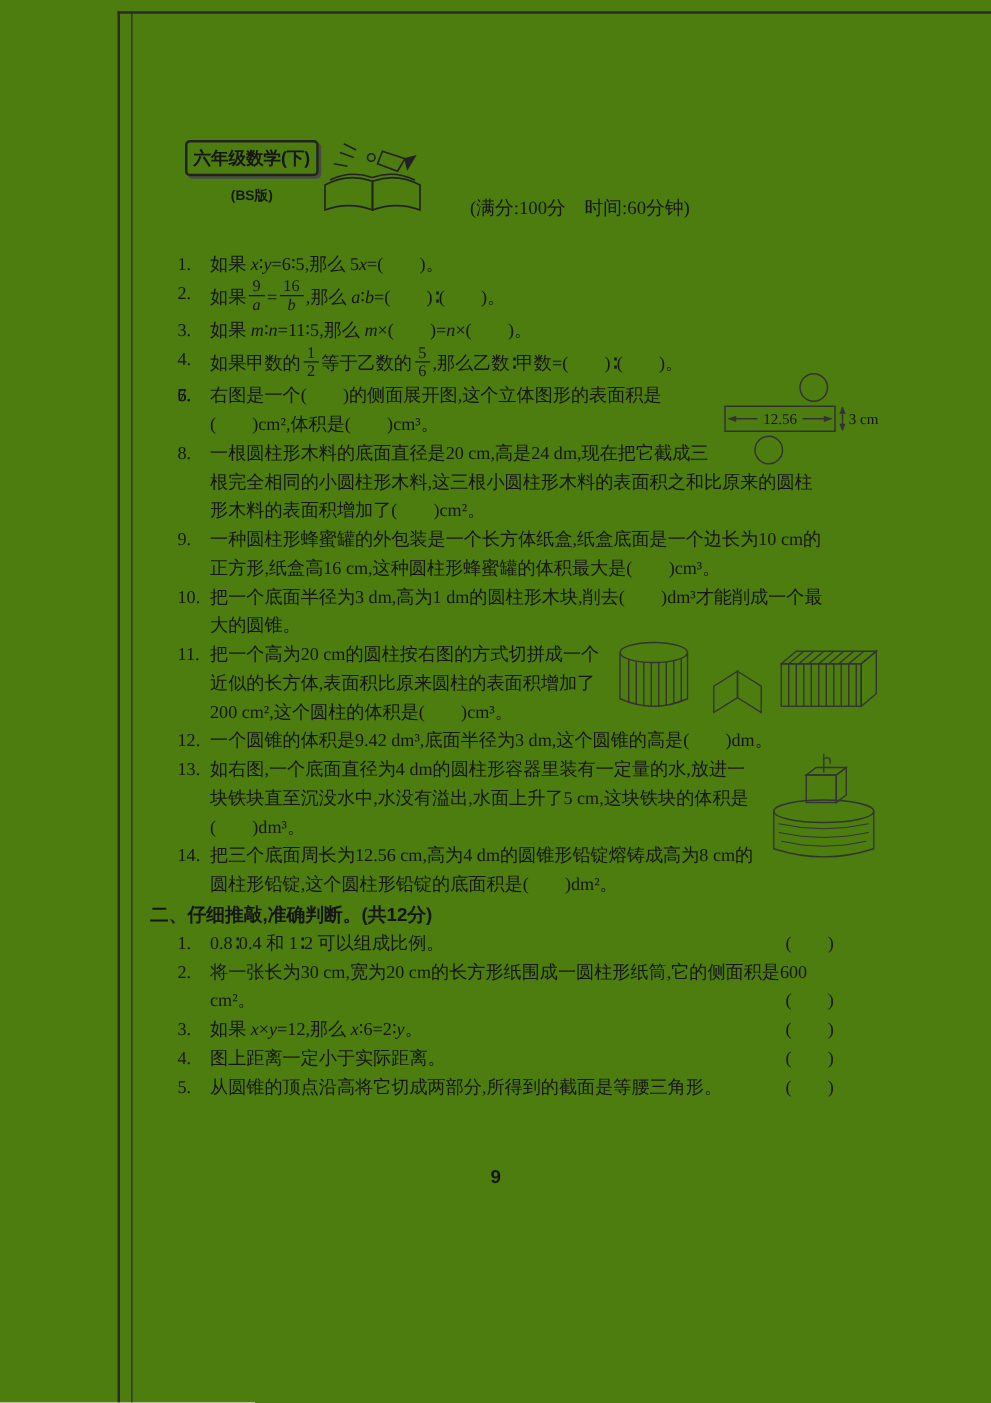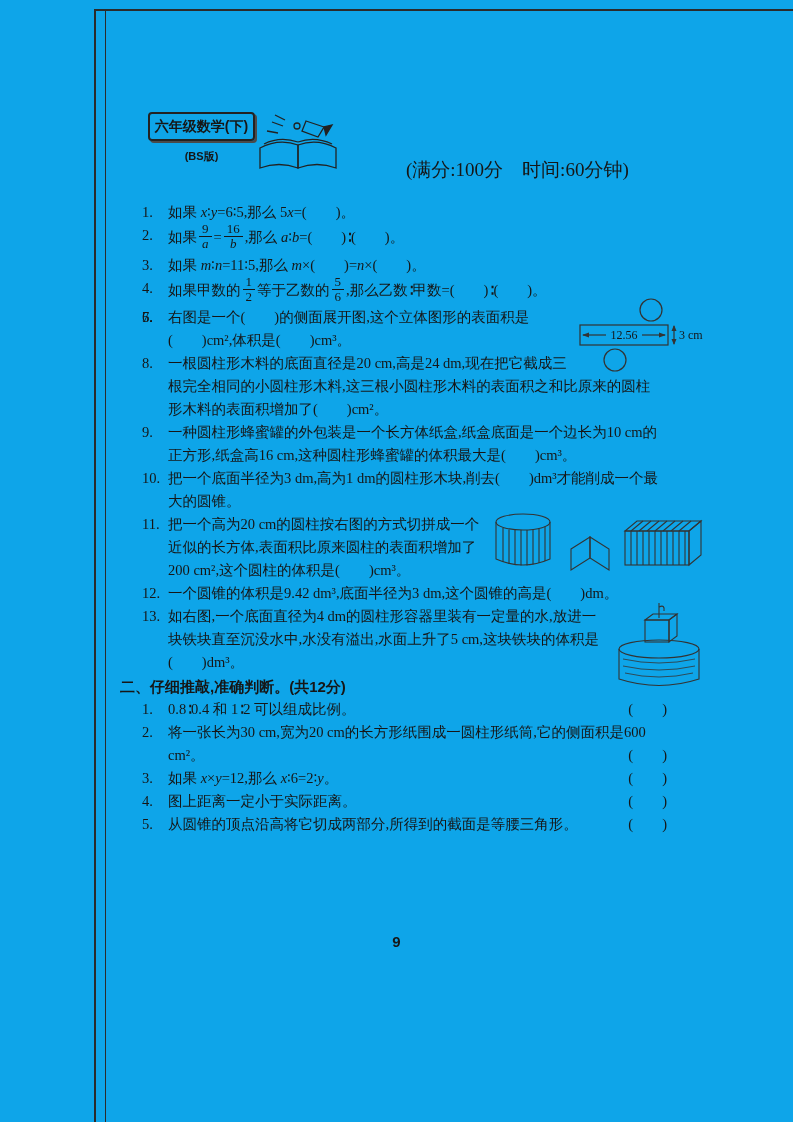--- a/index.html
+++ b/index.html
@@ -1,34 +1,34 @@
 <!DOCTYPE html>
 <html><head>
 <meta charset="utf-8">
 <style>
   *{margin:0;padding:0;box-sizing:border-box}
   html,body{background:#ffffff}
   body{width:793px;height:1122px;overflow:hidden}
-  .page{position:relative;width:793px;height:1122px;background:#0ea5e9;
+  .page{position:relative;width:793px;height:1122px;background:#4d7c0f;
         font-family:"Liberation Serif","DejaVu Serif",serif;color:#161616}
   .scan-line{position:absolute;background:#2b2b2b}
   .scan-top{left:94px;top:9px;width:699px;height:2px}
   .scan-left1{left:94px;top:9px;width:2px;height:1113px}
   .scan-left2{left:105px;top:9px;width:1px;height:1113px}
 
   .grade-box{position:absolute;left:148px;top:112px;width:107px;height:29px;
              border:2px solid #222;border-radius:4px;box-shadow:2px 2px 0 #4a4a4a;
              display:flex;align-items:center;justify-content:center;
              font-family:"Liberation Sans","DejaVu Sans",sans-serif;font-weight:bold;font-size:14px}
   .edition{position:absolute;left:148px;top:149px;width:107px;text-align:center;
            font-family:"Liberation Sans","DejaVu Sans",sans-serif;font-weight:bold;font-size:11px}
   .illustration{position:absolute;left:252px;top:112px}
   .title{position:absolute;left:398px;top:103px;font-size:30px;font-weight:bold;
          font-family:"Liberation Sans","DejaVu Sans",sans-serif;letter-spacing:1px}
-  .subtitle{position:absolute;left:406px;top:157px;font-size:19px}
+  .subtitle{position:absolute;left:376px;top:157px;font-size:15px}
 
   .content{position:absolute;left:120px;top:201px;width:541px;font-size:14.5px;line-height:23px}
   .sec-heading{font-family:"Liberation Sans","DejaVu Sans",sans-serif;font-weight:bold;font-size:15px}
   #s2-heading{margin-top:1px}
   .q{position:relative;padding-left:48px}
   .qno{position:absolute;left:22px;top:0}
   .ans{position:absolute;right:-6px;bottom:0;white-space:nowrap}
   .it{font-style:italic;font-family:"Liberation Serif","DejaVu Serif",serif}
 
   .frac{display:inline-block;vertical-align:middle;position:relative;top:-2px;
@@ -156,20 +156,21 @@
         <polygon points="32,17 40,11 64,11 56,17"></polygon>
         <polygon points="56,17 64,11 64,33 56,39"></polygon>
         <ellipse cx="46" cy="46" rx="40" ry="9"></ellipse>
         <path d="M6,46 L6,76 Q46,89 86,76 L86,46"></path>
         <path d="M10,56 Q46,64 82,56" stroke-width="0.8"></path>
         <path d="M10,63 Q46,71 82,63" stroke-width="0.8"></path>
         <path d="M12,70 Q46,78 80,70" stroke-width="0.8"></path>
       </g>
     </svg>
   </div><span class="qno">13.</span><span><span>如右图,一个底面直径为4 dm的圆柱形容器里装有一定量的水,放进一块铁块直至沉没水中,水没有溢出,水面上升了5 cm,这块铁块的体积是(　　)dm³。</span></span></div>
+        <div class="q"><span class="qno">14.</span><span><span>把三个底面周长为12.56 cm,高为4 dm的圆锥形铅锭熔铸成高为8 cm的圆柱形铅锭,这个圆柱形铅锭的底面积是(　　)dm²。</span></span></div>
       </div>
     <div class="sec-heading" id="s2-heading">二、仔细推敲,准确判断。(共12分)</div>
     <div id="s2-list">
         <div class="q"><span class="qno">1.</span><span><span>0.8∶0.4 和 1∶2 可以组成比例。</span></span><span class="ans">(　　)</span></div>
         <div class="q"><span class="qno">2.</span><span><span>将一张长为30 cm,宽为20 cm的长方形纸围成一圆柱形纸筒,它的侧面积是600 cm²。</span></span><span class="ans">(　　)</span></div>
         <div class="q"><span class="qno">3.</span><span><span>如果 </span><span class="it">x</span><span>×</span><span class="it">y</span><span>=12,那么 </span><span class="it">x</span><span>∶6=2∶</span><span class="it">y</span><span>。</span></span><span class="ans">(　　)</span></div>
         <div class="q"><span class="qno">4.</span><span><span>图上距离一定小于实际距离。</span></span><span class="ans">(　　)</span></div>
         <div class="q"><span class="qno">5.</span><span><span>从圆锥的顶点沿高将它切成两部分,所得到的截面是等腰三角形。</span></span><span class="ans">(　　)</span></div>
       </div>
   </div>

